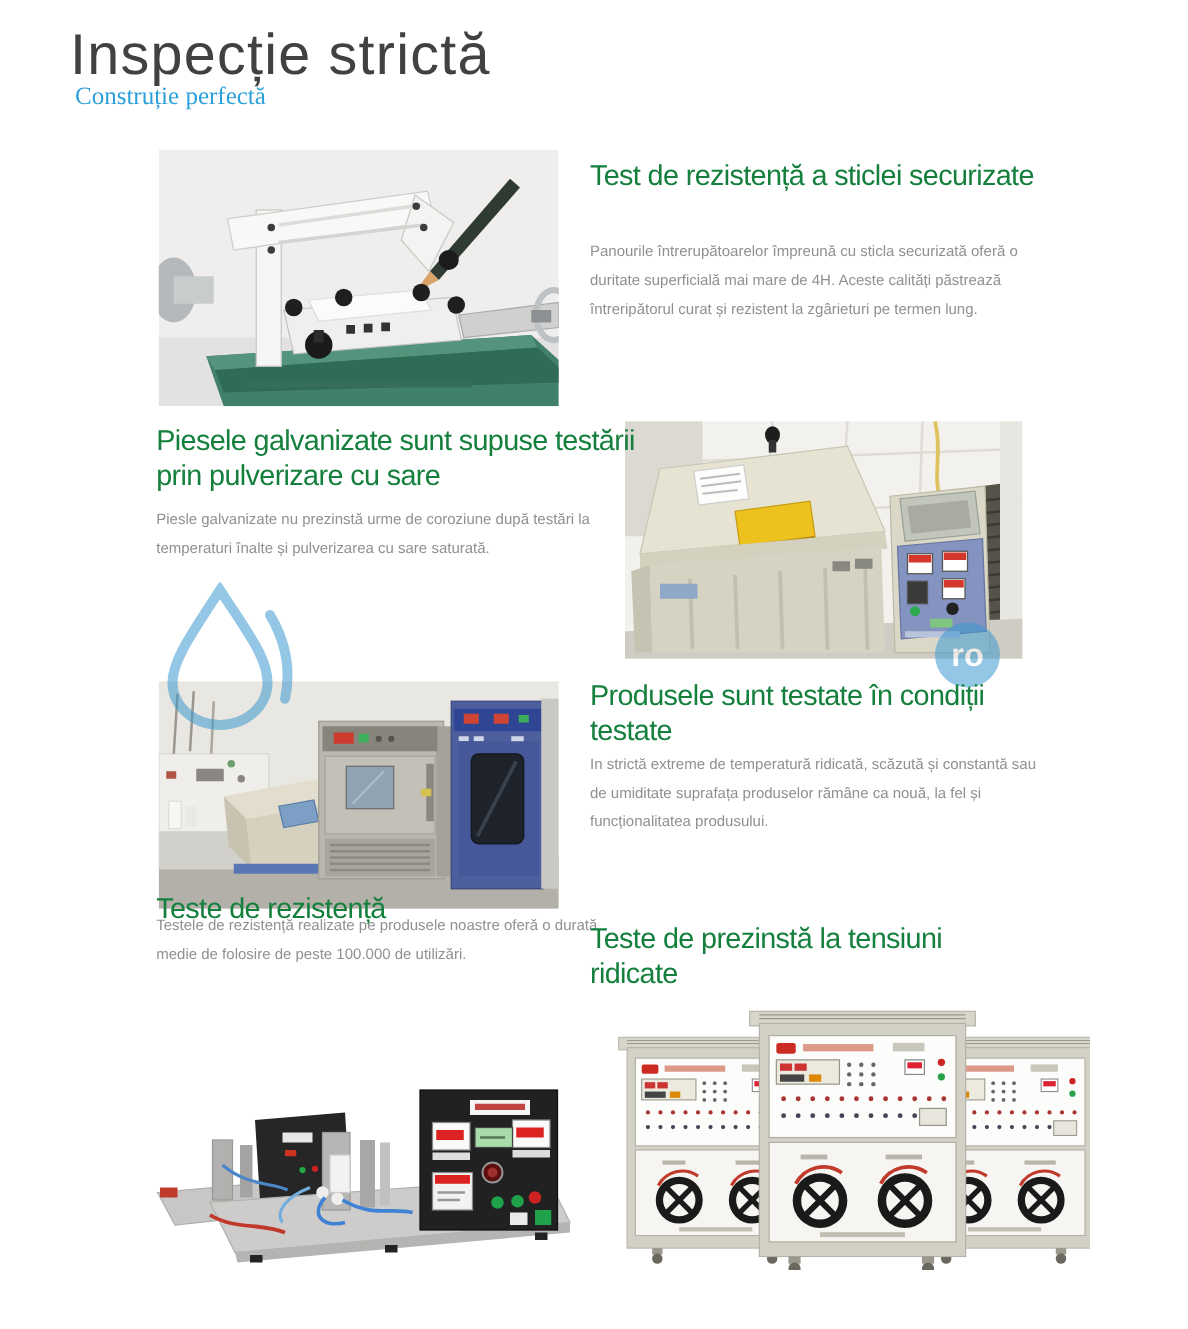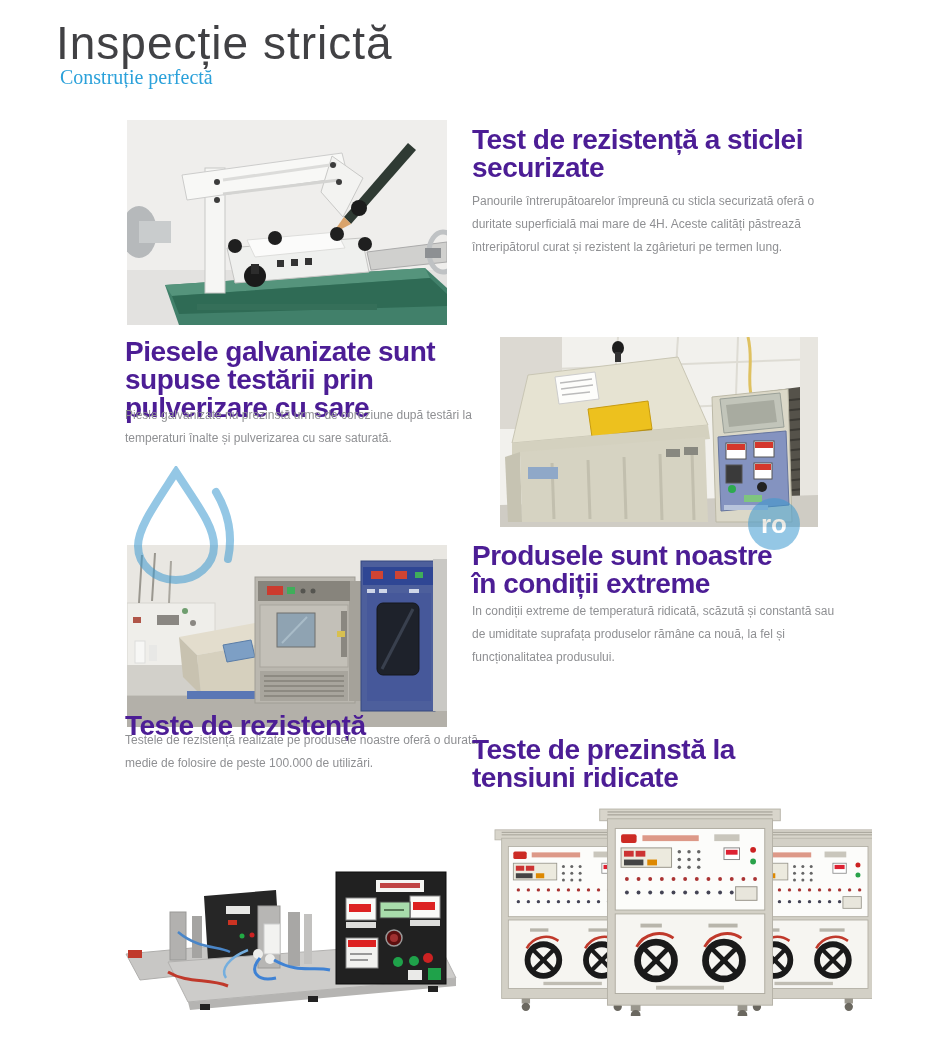--- a/index.html
+++ b/index.html
@@ -9,21 +9,21 @@
   }
   .abs{position:absolute;}
   .page-title{
     left:56px;top:16px;font-size:46px;font-weight:300;color:#414144;
     letter-spacing:1px;z-index:3;
   }
   .page-subtitle{
     left:60px;top:66px;font-size:20px;color:#2ba1da;z-index:3;font-family:Liberation Serif, serif;
   }
   .h2{
-    font-size:28px;font-weight:bold;color:#4c1d95;line-height:28px;
+    font-size:23px;font-weight:normal;color:#15803d;line-height:28px;
     letter-spacing:-0.5px;z-index:3;
   }
   .para{
     font-size:12px;color:#8f9093;line-height:23px;z-index:3;
   }
   .photo{margin:0;padding:0;z-index:1;}
   .photo svg{display:block;}
   
   #s1-img{left:127px;top:120px;}
   #s1-h{left:472px;top:126px;width:400px;}
@@ -228,22 +228,22 @@
       <rect x="288" y="27" width="8" height="6" fill="#3fae5a"></rect>
       <rect x="240" y="44" width="8" height="4" fill="#cfd6e8"></rect>
       <rect x="252" y="44" width="8" height="4" fill="#cfd6e8"></rect>
       <rect x="282" y="44" width="10" height="5" fill="#cfd6e8"></rect>
       <rect x="240" y="48" width="64" height="108" fill="#46589a"></rect>
       <rect x="250" y="58" width="42" height="72" rx="6" fill="#1e222b" stroke="#14161d"></rect>
       <line x1="255" y1="124" x2="286" y2="64" stroke="#39404e" stroke-width="3"></line>
       <rect x="306" y="14" width="14" height="152" fill="#c9c8c4"></rect>
     </svg>
   </figure>
-  <div class="abs h2" id="s3-h">Produsele sunt noastre în condiții extreme</div>
-  <div class="abs para" id="s3-p">In condiții extreme de temperatură ridicată, scăzută și constantă sau de umiditate suprafața produselor rămâne ca nouă, la fel și funcționalitatea produsului.</div>
+  <div class="abs h2" id="s3-h">Produsele sunt testate în condiții testate</div>
+  <div class="abs para" id="s3-p">In strictă extreme de temperatură ridicată, scăzută și constantă sau de umiditate suprafața produselor rămâne ca nouă, la fel și funcționalitatea produsului.</div>
 
   <div class="abs h2" id="s4l-h">Teste de rezistență</div>
   <div class="abs para" id="s4l-p">Testele de rezistență realizate pe produsele noastre oferă o durată medie de folosire de peste 100.000 de utilizări.</div>
   <figure class="abs photo" id="s4l-img">
     <svg width="362" height="160" viewBox="0 0 362 160">
       <rect width="362" height="160" fill="#ffffff"></rect>
 
       <polygon points="18,100 150,88 162,112 32,126" fill="#c8c7c5" stroke="#afaeac"></polygon>
       <rect x="62" y="58" width="16" height="48" fill="#b2b1af" stroke="#999997"></rect>
       <rect x="84" y="62" width="10" height="42" fill="#a5a4a2"></rect>

